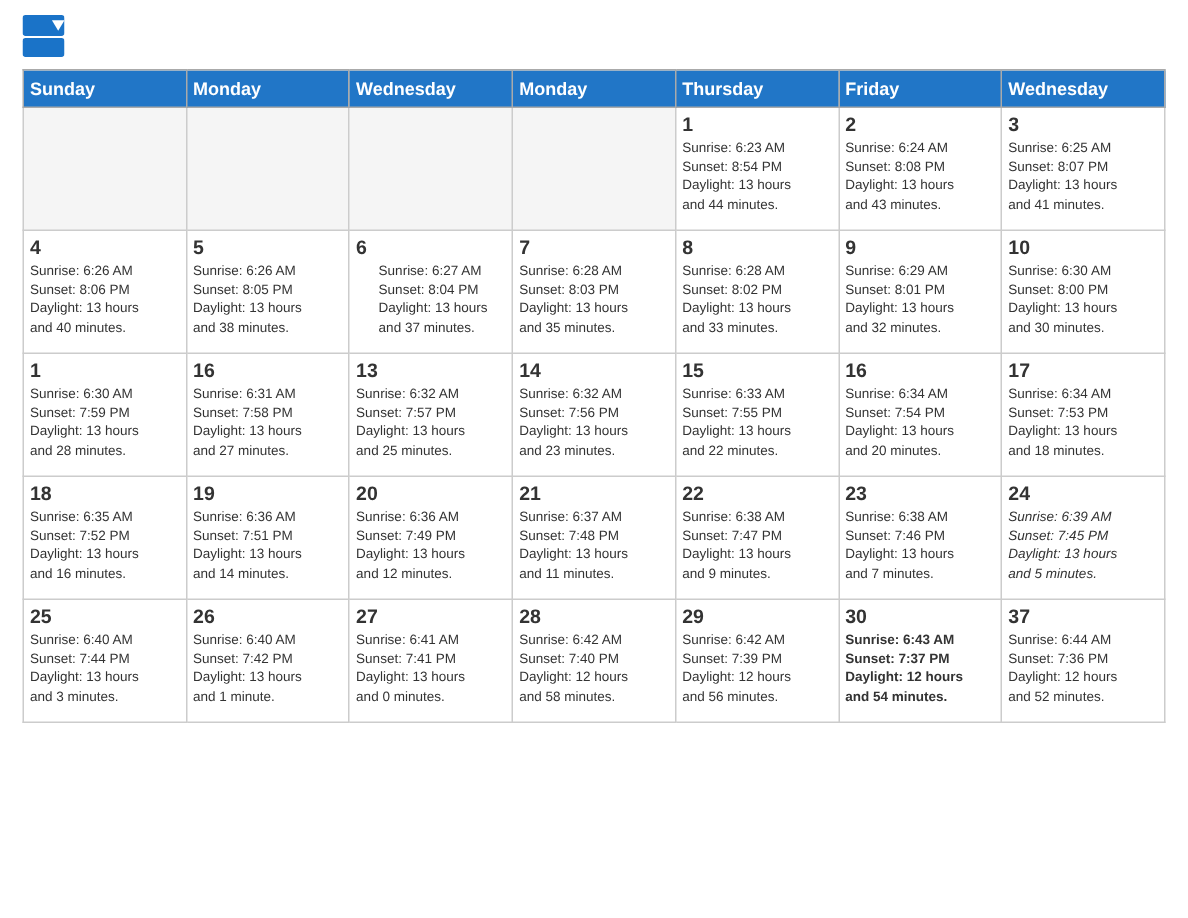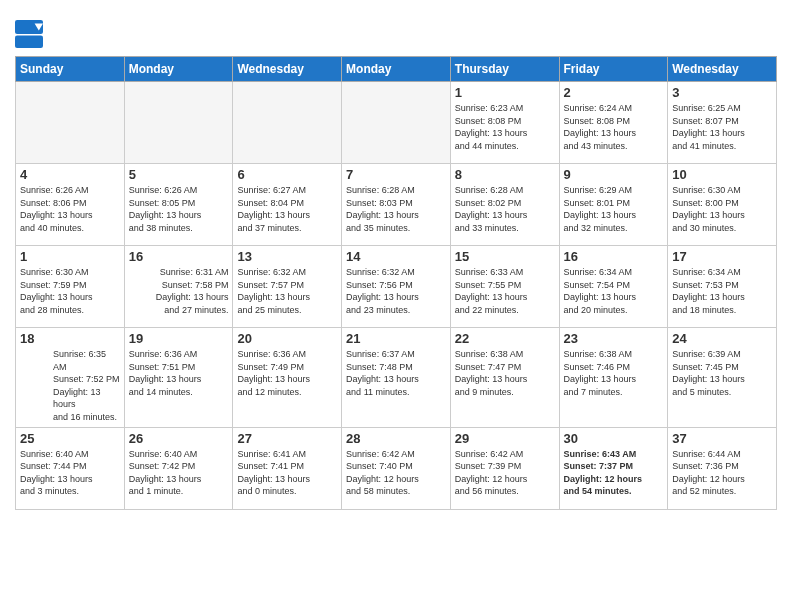--- a/index.html
+++ b/index.html
@@ -6,21 +6,21 @@
     body {
       font-family: Arial, sans-serif;
       background: #fff;
       width: 792px;
       height: 612px;
       overflow: hidden;
     }
     .page {
       width: 792px;
       height: 612px;
-      padding: 20px 15px;
+      padding: 10px 15px;
     }
     .header {
       display: flex;
       align-items: flex-start;
       justify-content: space-between;
       margin-bottom: 8px;
     }
     .logo {
       display: flex;
       align-items: center;
@@ -123,21 +123,21 @@
     </thead>
     <tbody id="calendar-body">
     <tr>
           <td class="empty"></td>
           <td class="empty"></td>
           <td class="empty"></td>
           <td class="empty"></td>
           <td>
             <div class="day-number">1</div>
             <div class="day-info" style="white-space: pre-line;">Sunrise: 6:23 AM
-Sunset: 8:08 PM
+Sunset: 8:54 PM
 Daylight: 13 hours
 and 44 minutes.</div>
           </td>
           <td>
             <div class="day-number">2</div>
             <div class="day-info" style="white-space: pre-line;">Sunrise: 6:24 AM
 Sunset: 8:08 PM
 Daylight: 13 hours
 and 43 minutes.</div>
           </td>
@@ -159,21 +159,21 @@
           </td>
           <td>
             <div class="day-number">5</div>
             <div class="day-info" style="white-space: pre-line;">Sunrise: 6:26 AM
 Sunset: 8:05 PM
 Daylight: 13 hours
 and 38 minutes.</div>
           </td>
           <td>
             <div class="day-number">6</div>
-            <div class="day-info" style="white-space: pre-line;">Sunrise: 6:27 AM
+            <div class="day-info" style="white-space: pre-line; margin-left: 15px;">Sunrise: 6:27 AM
 Sunset: 8:04 PM
 Daylight: 13 hours
 and 37 minutes.</div>
           </td>
           <td>
             <div class="day-number">7</div>
             <div class="day-info" style="white-space: pre-line;">Sunrise: 6:28 AM
 Sunset: 8:03 PM
 Daylight: 13 hours
 and 35 minutes.</div>
@@ -203,21 +203,21 @@
         <tr>
           <td>
             <div class="day-number">1</div>
             <div class="day-info" style="white-space: pre-line;">Sunrise: 6:30 AM
 Sunset: 7:59 PM
 Daylight: 13 hours
 and 28 minutes.</div>
           </td>
           <td>
             <div class="day-number">16</div>
-            <div class="day-info" style="white-space: pre-line; text-align: right;">Sunrise: 6:31 AM
+            <div class="day-info" style="white-space: pre-line;">Sunrise: 6:31 AM
 Sunset: 7:58 PM
 Daylight: 13 hours
 and 27 minutes.</div>
           </td>
           <td>
             <div class="day-number">13</div>
             <div class="day-info" style="white-space: pre-line;">Sunrise: 6:32 AM
 Sunset: 7:57 PM
 Daylight: 13 hours
 and 25 minutes.</div>
@@ -247,21 +247,21 @@
             <div class="day-number">17</div>
             <div class="day-info" style="white-space: pre-line;">Sunrise: 6:34 AM
 Sunset: 7:53 PM
 Daylight: 13 hours
 and 18 minutes.</div>
           </td>
         </tr>
         <tr>
           <td>
             <div class="day-number">18</div>
-            <div class="day-info" style="white-space: pre-line; margin-left: 33px;">Sunrise: 6:35 AM
+            <div class="day-info" style="white-space: pre-line;">Sunrise: 6:35 AM
 Sunset: 7:52 PM
 Daylight: 13 hours
 and 16 minutes.</div>
           </td>
           <td>
             <div class="day-number">19</div>
             <div class="day-info" style="white-space: pre-line;">Sunrise: 6:36 AM
 Sunset: 7:51 PM
 Daylight: 13 hours
 and 14 minutes.</div>
@@ -289,21 +289,21 @@
           </td>
           <td>
             <div class="day-number">23</div>
             <div class="day-info" style="white-space: pre-line;">Sunrise: 6:38 AM
 Sunset: 7:46 PM
 Daylight: 13 hours
 and 7 minutes.</div>
           </td>
           <td>
             <div class="day-number">24</div>
-            <div class="day-info" style="white-space: pre-line;">Sunrise: 6:39 AM
+            <div class="day-info" style="white-space: pre-line; font-style: italic;">Sunrise: 6:39 AM
 Sunset: 7:45 PM
 Daylight: 13 hours
 and 5 minutes.</div>
           </td>
         </tr>
         <tr>
           <td>
             <div class="day-number">25</div>
             <div class="day-info" style="white-space: pre-line;">Sunrise: 6:40 AM
 Sunset: 7:44 PM

